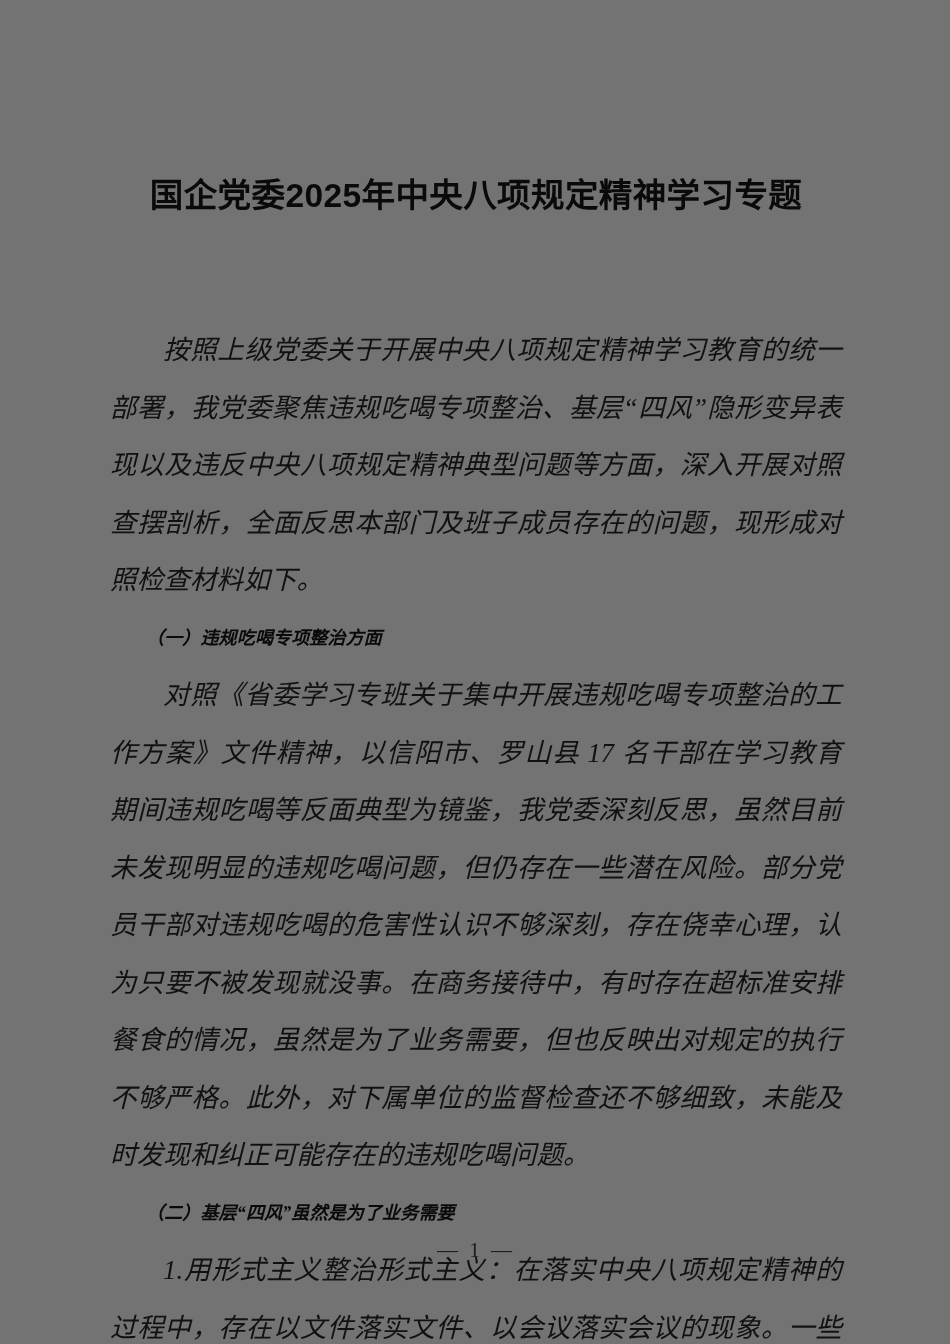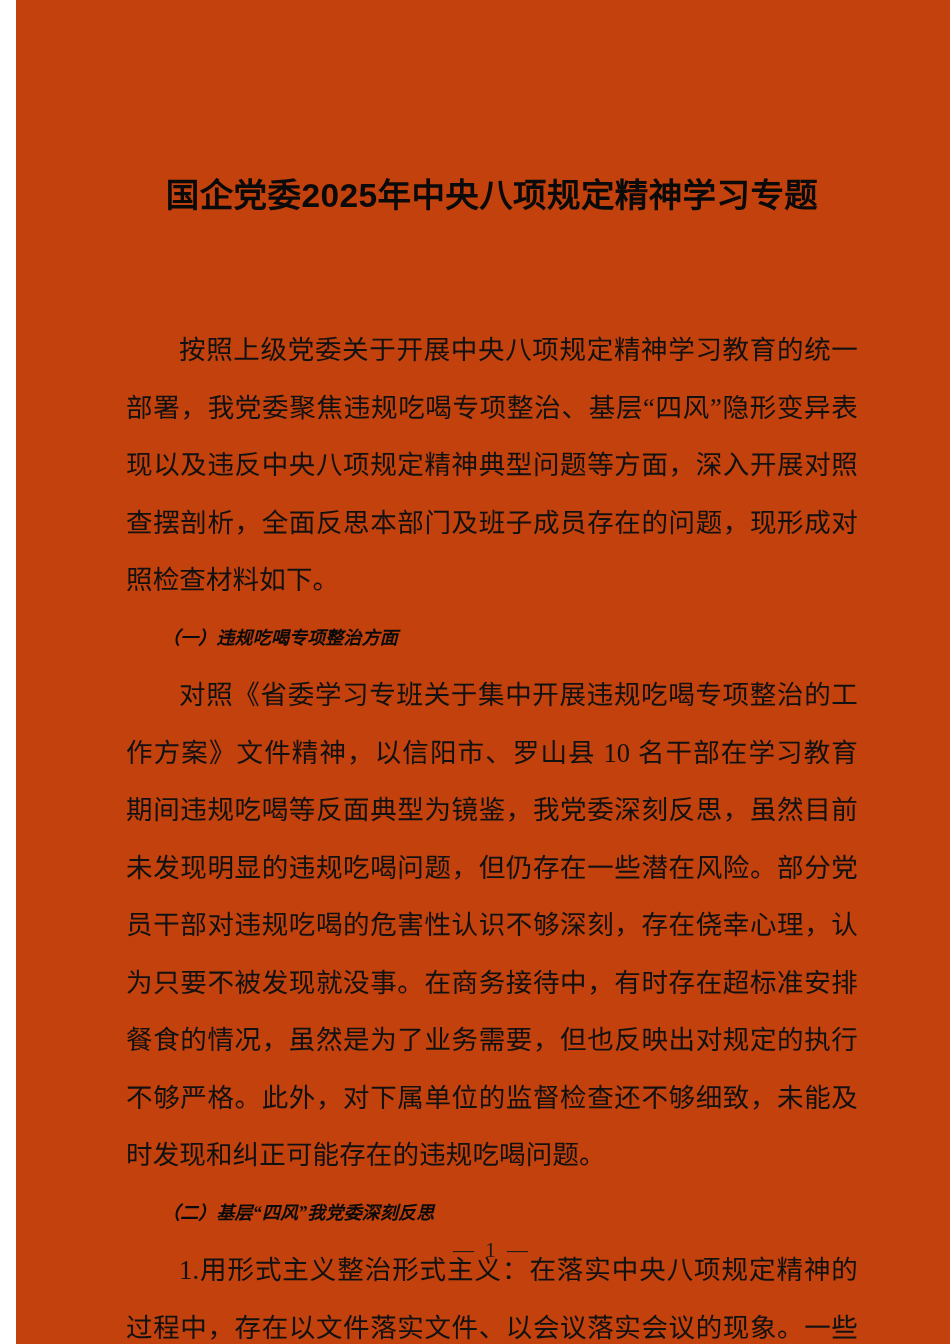--- a/index.html
+++ b/index.html
@@ -15,23 +15,22 @@
     overflow: hidden;
     font-family: "Liberation Serif", "DejaVu Serif", serif;
     color: #000000;
     -webkit-font-smoothing: antialiased;
   }
 
   
   .page {
     position: absolute;
     inset: 0;
-    background: #c2410c;
+    background: #737373;
     box-sizing: border-box;
-    margin-left: 16px;
   }
 
   .content {
     position: absolute;
     left: 110px;
     top: 0;
     width: 732px;   
     height: 1344px;
   }
 
@@ -61,20 +60,21 @@
 
   p.para {
     margin: 0;
     font-family: "Liberation Serif", "DejaVu Serif", serif;
     font-size: 26.5px;
     line-height: 57.5px;
     text-align: justify;
     text-justify: inter-ideograph;
     text-indent: 2em;
     letter-spacing: 0.15px;
+    font-style: italic;
     color: #111111;
   }
 
   
   h2.h-level1 {
     margin: 0;
     font-family: "Liberation Sans", "DejaVu Sans", sans-serif;
     font-weight: 700;
     font-size: 26.5px;
     line-height: 57.5px;
@@ -120,23 +120,23 @@
       <span class="t-line">国企党委2025年中央八项规定精神学习专题</span>
     </div>
 
     <div class="body-flow">
 
       <p class="para">按照上级党委关于开展中央八项规定精神学习教育的统一部署，我党委聚焦违规吃喝专项整治、基层“四风”隐形变异表现以及违反中央八项规定精神典型问题等方面，深入开展对照查摆剖析，全面反思本部门及班子成员存在的问题，现形成对照检查材料如下。</p>
 
 
       <h3 class="h-level2">（一）违规吃喝专项整治方面</h3>
 
-      <p class="para">对照《省委学习专班关于集中开展违规吃喝专项整治的工作方案》文件精神，以信阳市、罗山县 10 名干部在学习教育期间违规吃喝等反面典型为镜鉴，我党委深刻反思，虽然目前未发现明显的违规吃喝问题，但仍存在一些潜在风险。部分党员干部对违规吃喝的危害性认识不够深刻，存在侥幸心理，认为只要不被发现就没事。在商务接待中，有时存在超标准安排餐食的情况，虽然是为了业务需要，但也反映出对规定的执行不够严格。此外，对下属单位的监督检查还不够细致，未能及时发现和纠正可能存在的违规吃喝问题。</p>
+      <p class="para">对照《省委学习专班关于集中开展违规吃喝专项整治的工作方案》文件精神，以信阳市、罗山县 17 名干部在学习教育期间违规吃喝等反面典型为镜鉴，我党委深刻反思，虽然目前未发现明显的违规吃喝问题，但仍存在一些潜在风险。部分党员干部对违规吃喝的危害性认识不够深刻，存在侥幸心理，认为只要不被发现就没事。在商务接待中，有时存在超标准安排餐食的情况，虽然是为了业务需要，但也反映出对规定的执行不够严格。此外，对下属单位的监督检查还不够细致，未能及时发现和纠正可能存在的违规吃喝问题。</p>
 
-      <h3 class="h-level2">（二）基层“四风”我党委深刻反思</h3>
+      <h3 class="h-level2">（二）基层“四风”虽然是为了业务需要</h3>
 
       <p class="para">1.用形式主义整治形式主义：在落实中央八项规定精神的过程中，存在以文件落实文件、以会议落实会议的现象。一些工</p>
 
     </div>
 
     <div class="page-footer">— 1 —</div>
 
   </div>
 </div>
 

